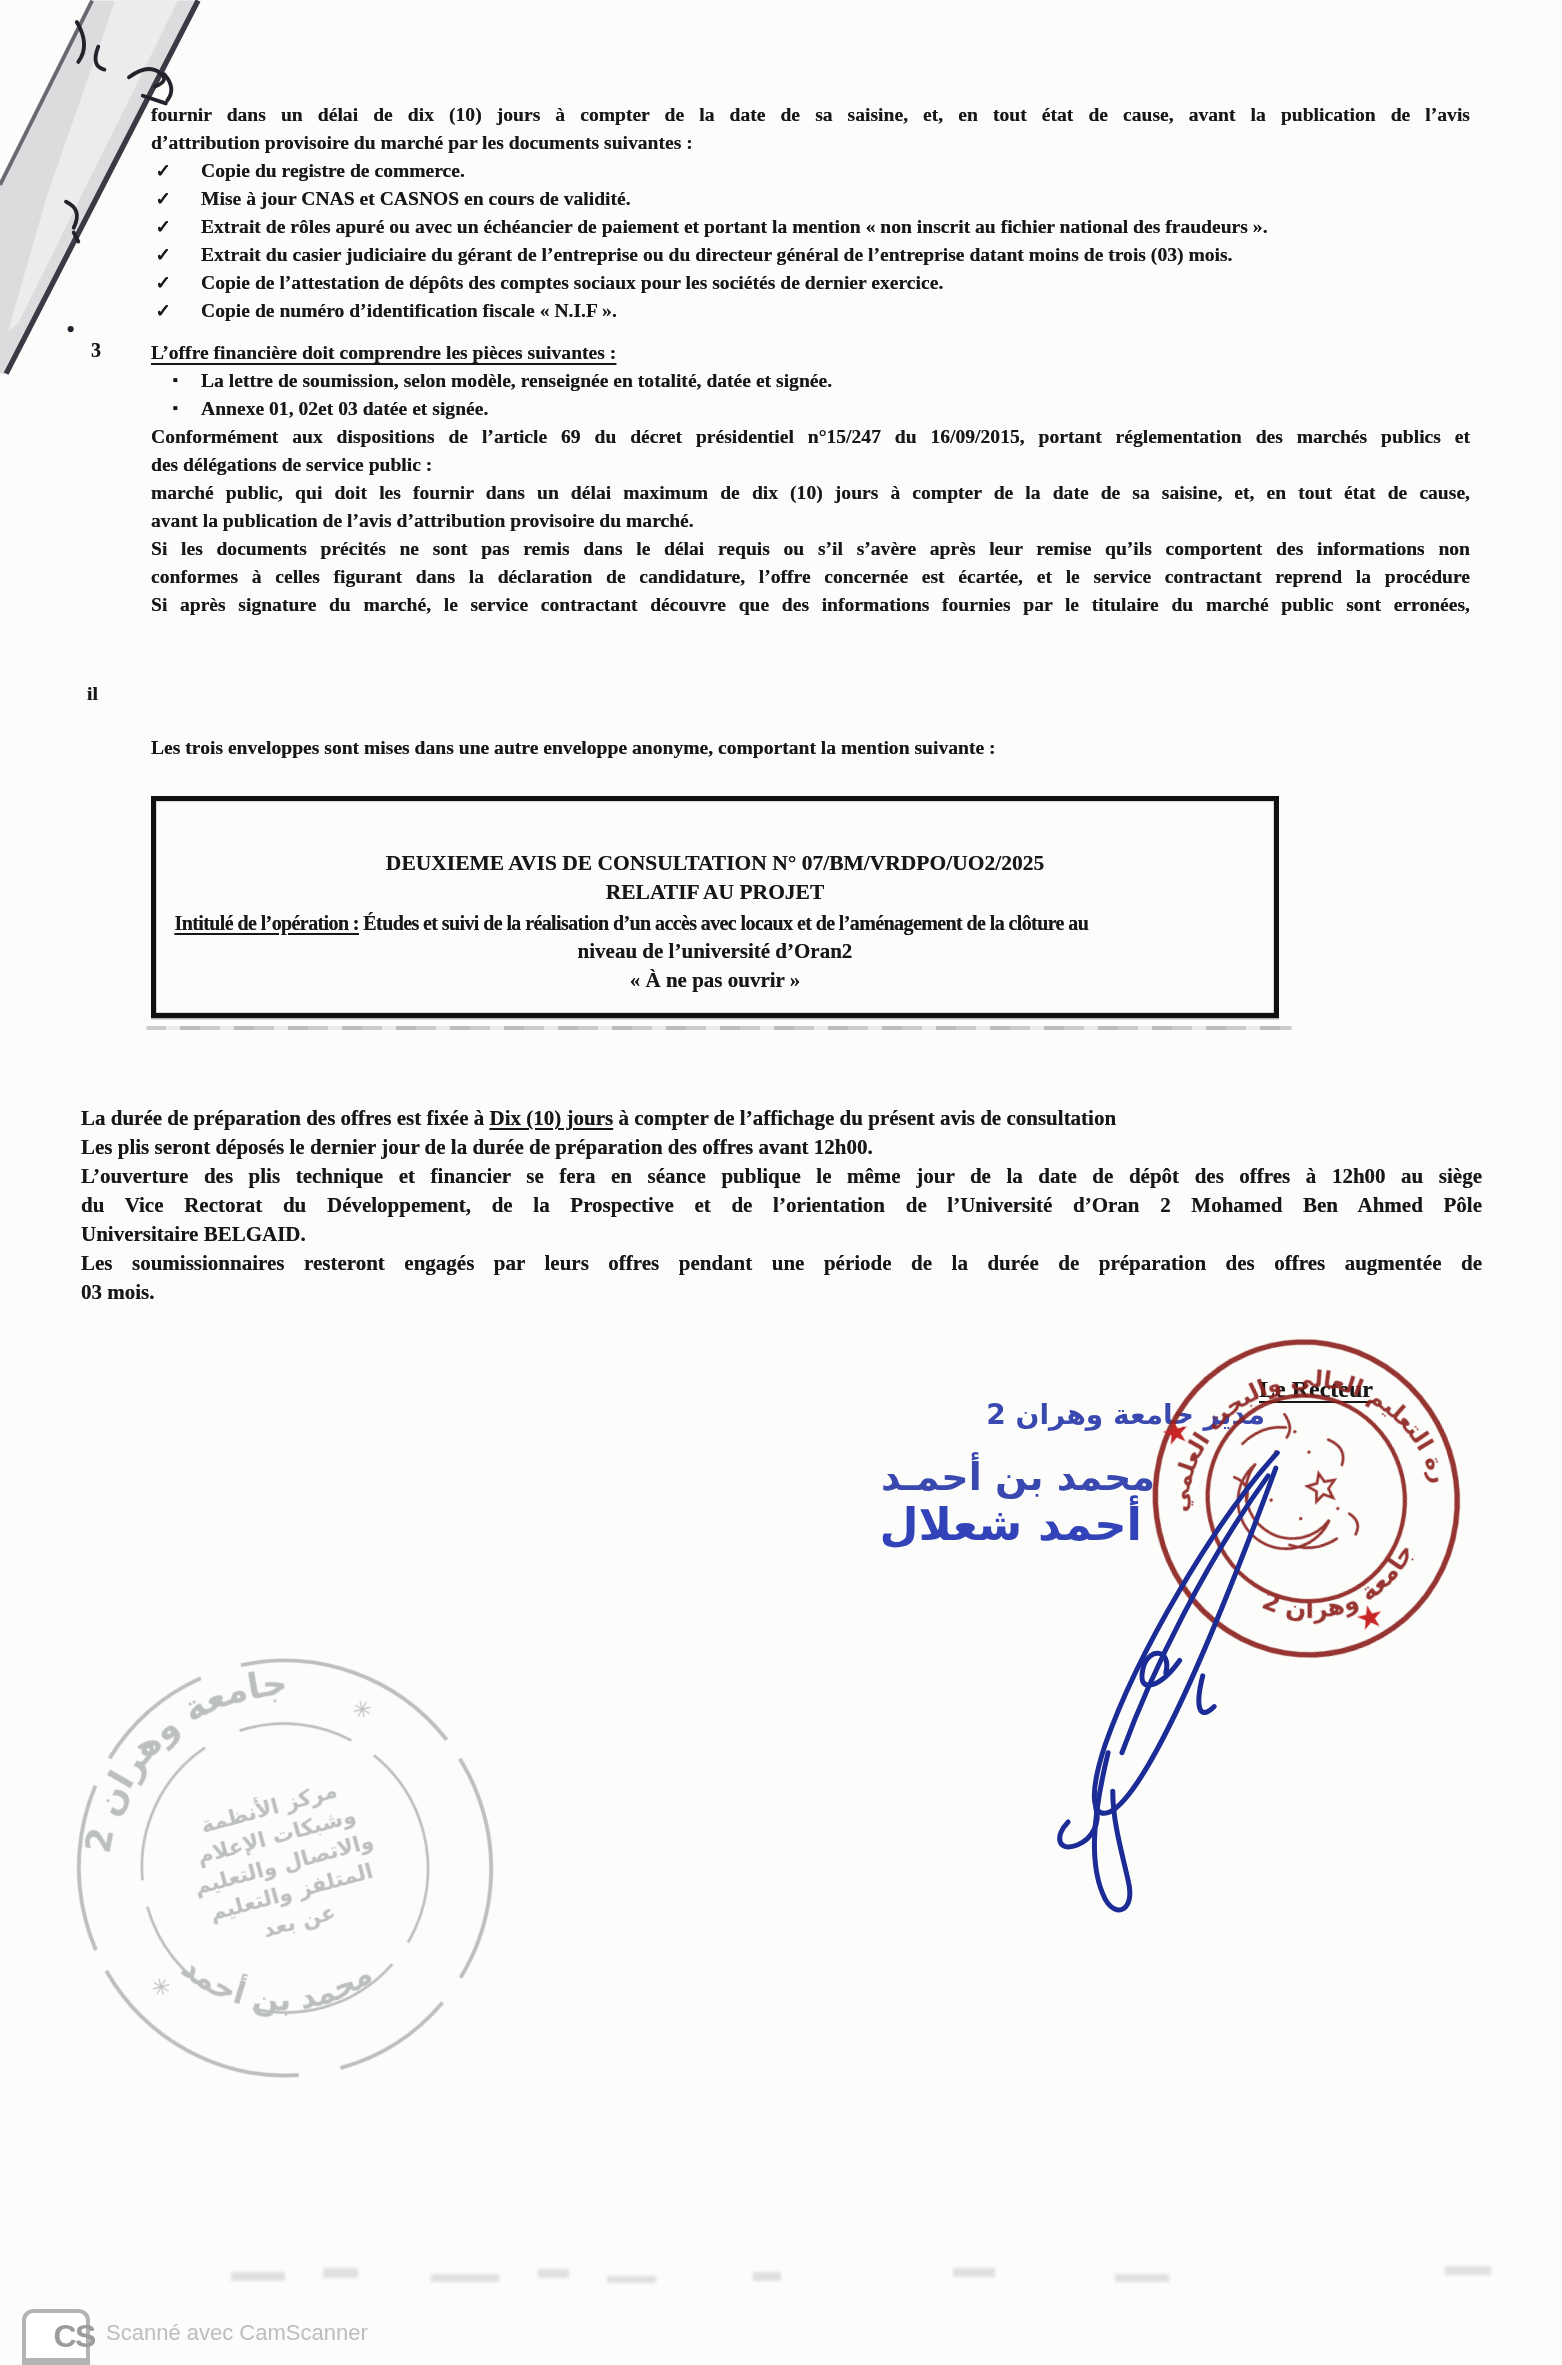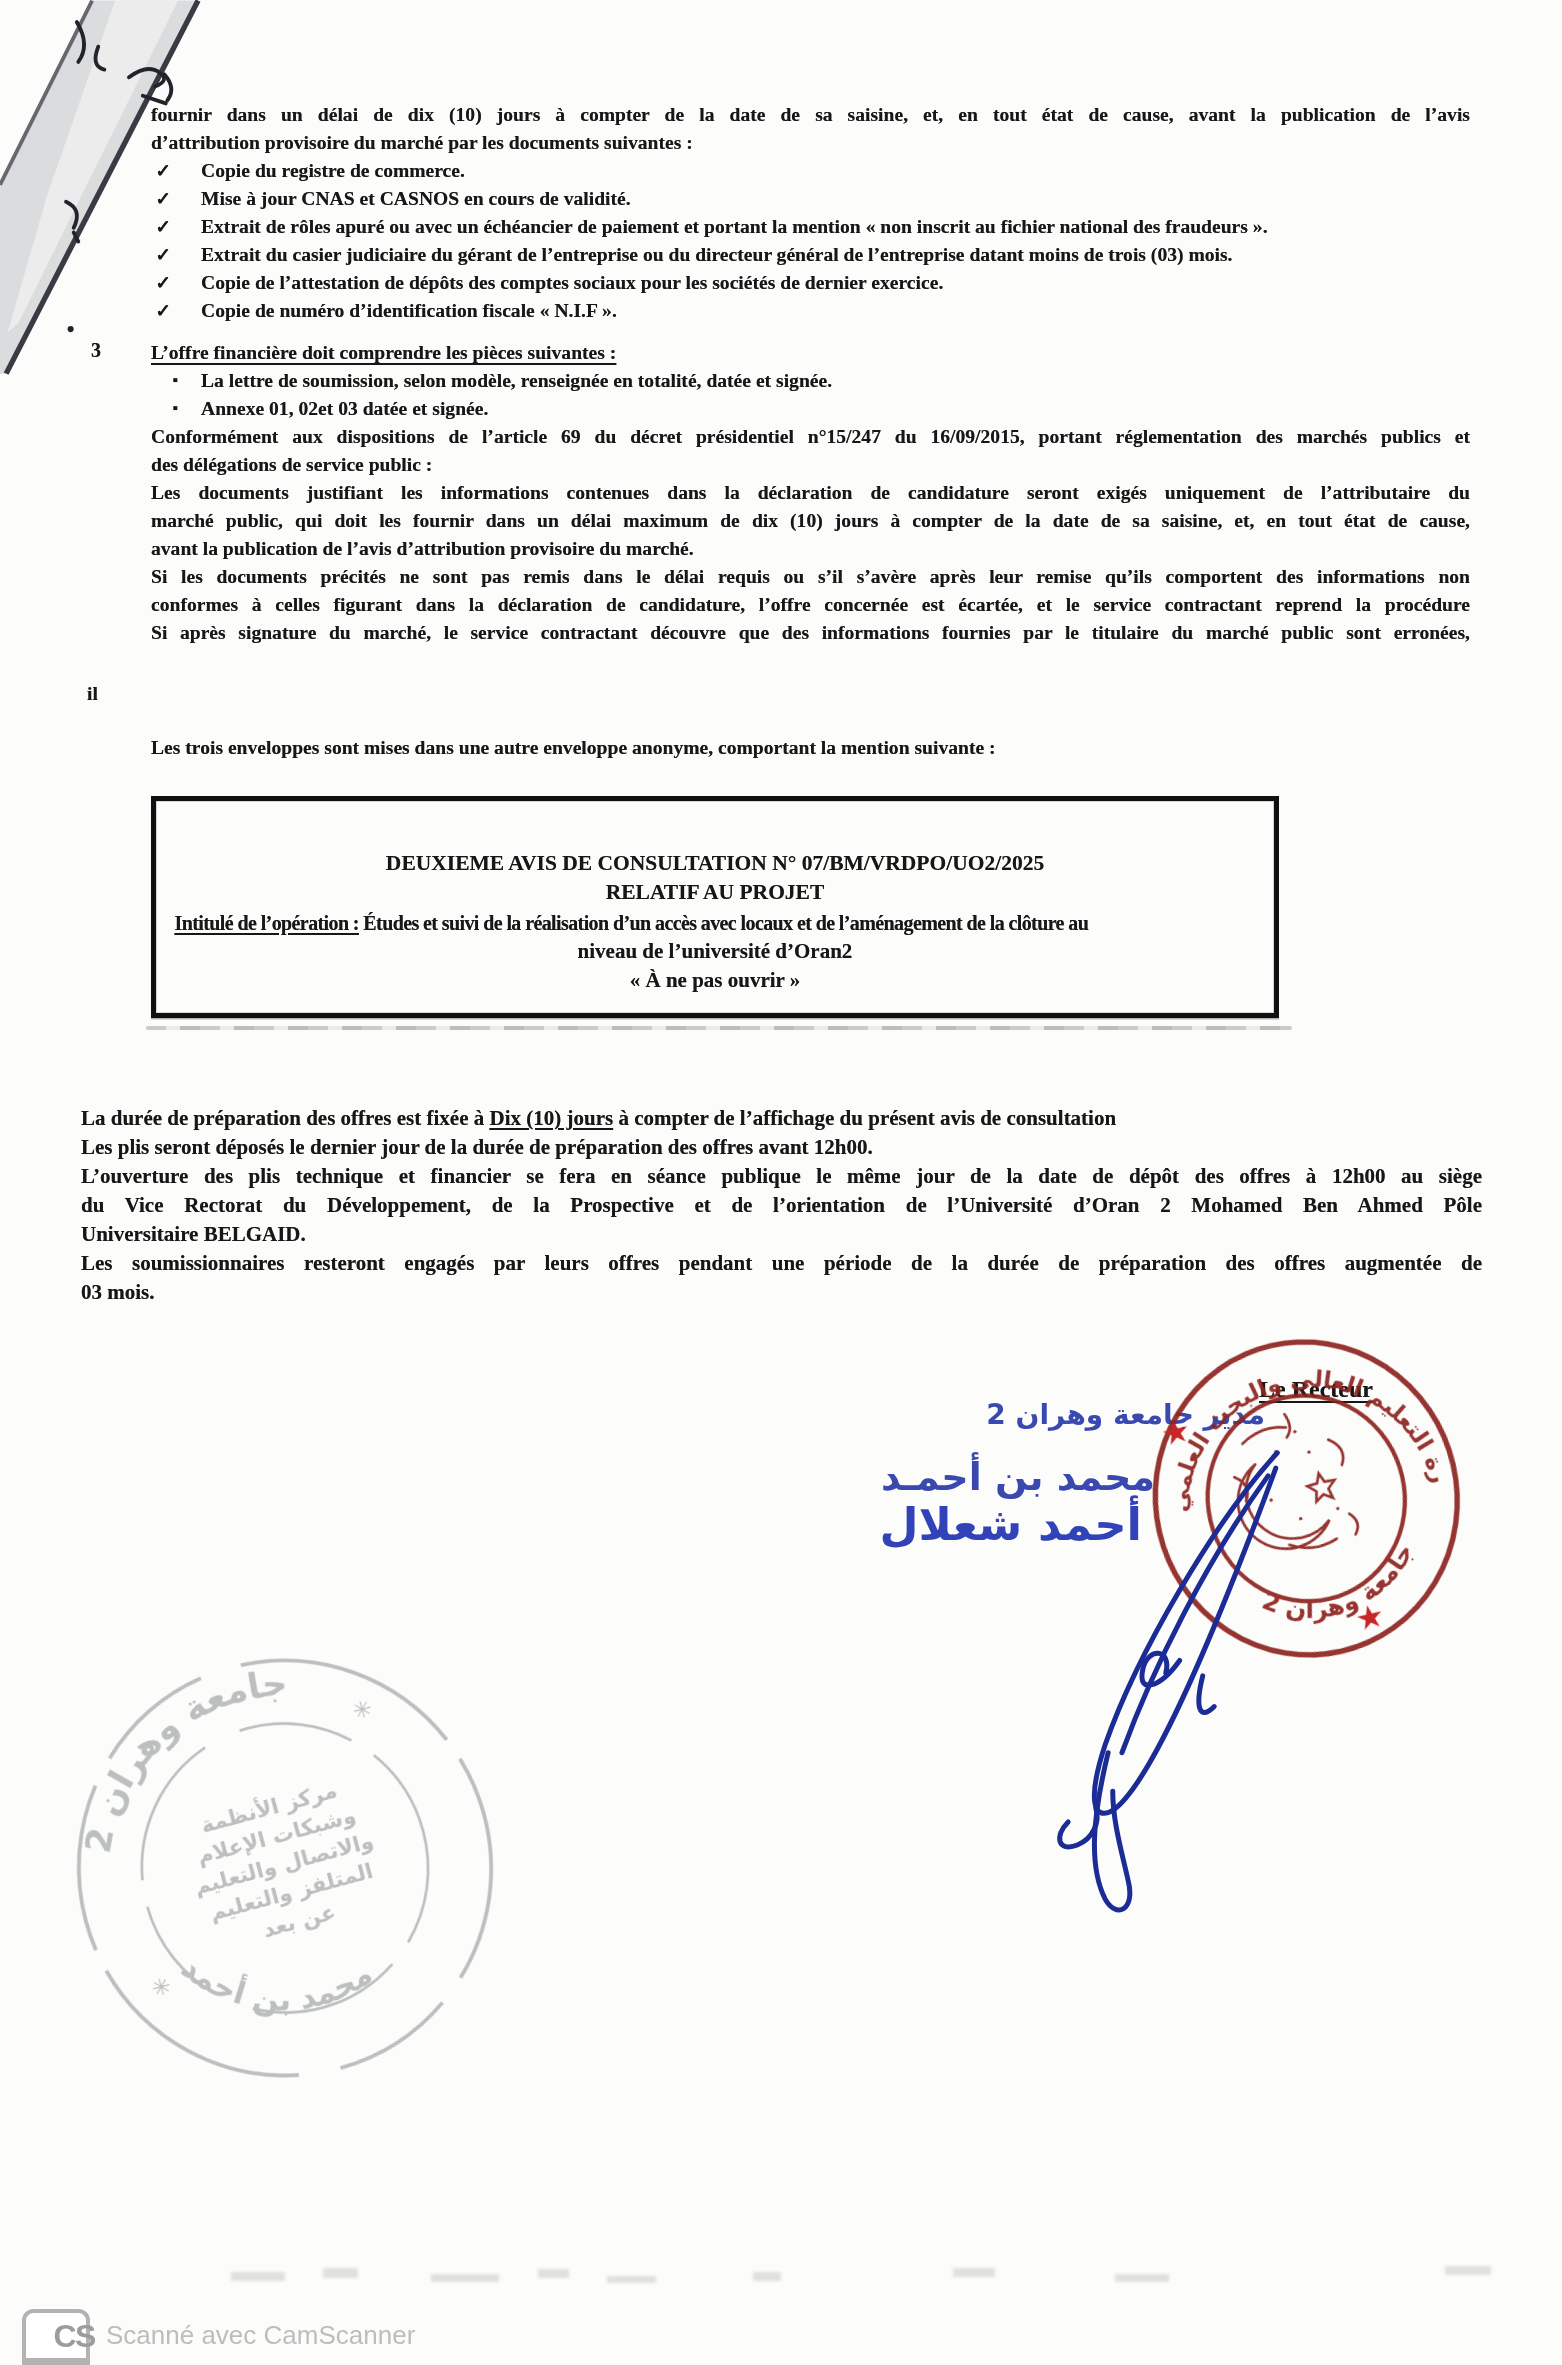--- a/index.html
+++ b/index.html
@@ -30,21 +30,21 @@
   .bx-ln3{text-align:left;font-size:20px;letter-spacing:-0.6px;}
   .closing{font-size:21px;line-height:29px;}
   .cl-ln{height:29px;white-space:nowrap;}
   .arabic{font-family:"DejaVu Sans",sans-serif;direction:rtl;font-weight:bold;filter:blur(0.3px);opacity:.93;}
   .sig-svg path{fill:none;stroke:#1c2c96;stroke-width:6.5;stroke-linecap:round;stroke-linejoin:round;}
   .smudge{background:repeating-linear-gradient(90deg,#9a9a9a 0 20px,#d9d9d6 20px 34px,#7d7d7d 34px 54px);opacity:.5;border-radius:2.3px;}
   .noise{background:#e0e0de;filter:blur(1.7px);position:absolute;}
   .cs-badge{width:68px;height:71px;border:4.6px solid #b3b3b3;border-radius:11.5px;box-sizing:border-box;position:absolute;background:#fff;}
   .cs-badge .cs-txt{position:absolute;top:4.6px;left:0;right:0;text-align:center;font-family:"Liberation Sans",sans-serif;font-weight:bold;font-size:32px;letter-spacing:-1.5px;color:#9c9c9c;margin-left:28px;}
   .cs-badge .cs-tab{position:absolute;left:-0.8px;right:-0.8px;bottom:-0.8px;height:19px;background:#b3b3b3;border-radius:0 0 7px 7px;}
-  .cs-label{font-family:"Liberation Sans",sans-serif;font-size:26px;color:#bdbdbd;}
+  .cs-label{font-family:"Liberation Sans",sans-serif;font-size:22px;color:#bdbdbd;}
   .stamp-gray{opacity:.58;filter:blur(0.6px);}
   .stamp-red-wrap{filter:blur(0.2px);}
 </style>
 </head>
 <body>
 
 <div class="page">
 
   <svg class="abs" style="left:0;top:0;" width="261" height="431" viewBox="0 0 340 560">
     <polygon points="118,0 258,0 10,486 0,486 0,238" fill="#d7d8da" opacity="0.9"></polygon>
@@ -98,21 +98,20 @@
     <div class="ln item">
       <span class="blt">▪</span>
       <span>La lettre de soumission, selon modèle, renseignée en totalité, datée et signée.</span>
     </div>
     <div class="ln item">
       <span class="blt">▪</span>
       <span>Annexe 01, 02et 03 datée et signée.</span>
     </div>
     <div class="ln just">Conformément aux dispositions de l’article 69 du décret présidentiel n°15/247 du 16/09/2015, portant réglementation des marchés publics et</div>
     <div class="ln">des délégations de service public :</div>
-    <div class="ln just">Les documents justifiant les informations contenues dans la déclaration de candidature seront exigés uniquement de l’attributaire du</div>
     <div class="ln just">marché public, qui doit les fournir dans un délai maximum de dix (10) jours à compter de la date de sa saisine, et, en tout état de cause,</div>
     <div class="ln">avant la publication de l’avis d’attribution provisoire du marché.</div>
     <div class="ln just">Si les documents précités ne sont pas remis dans le délai requis ou s’il s’avère après leur remise qu’ils comportent des informations non</div>
     <div class="ln just">conformes à celles figurant dans la déclaration de candidature, l’offre concernée est écartée, et le service contractant reprend la procédure</div>
     <div class="ln just">Si après signature du marché, le service contractant découvre que des informations fournies par le titulaire du marché public sont erronées,</div>
   </div>
   <div class="abs ink body-txt" style="left:87px;top:680px;">il</div>
   <div class="abs ink body-txt ln" style="left:151px;top:734px;">Les trois enveloppes sont mises dans une autre enveloppe anonyme, comportant la mention suivante :</div>
 
   <div class="abs notice-box" style="left:151px;top:796px;width:1118px;height:212px;">

